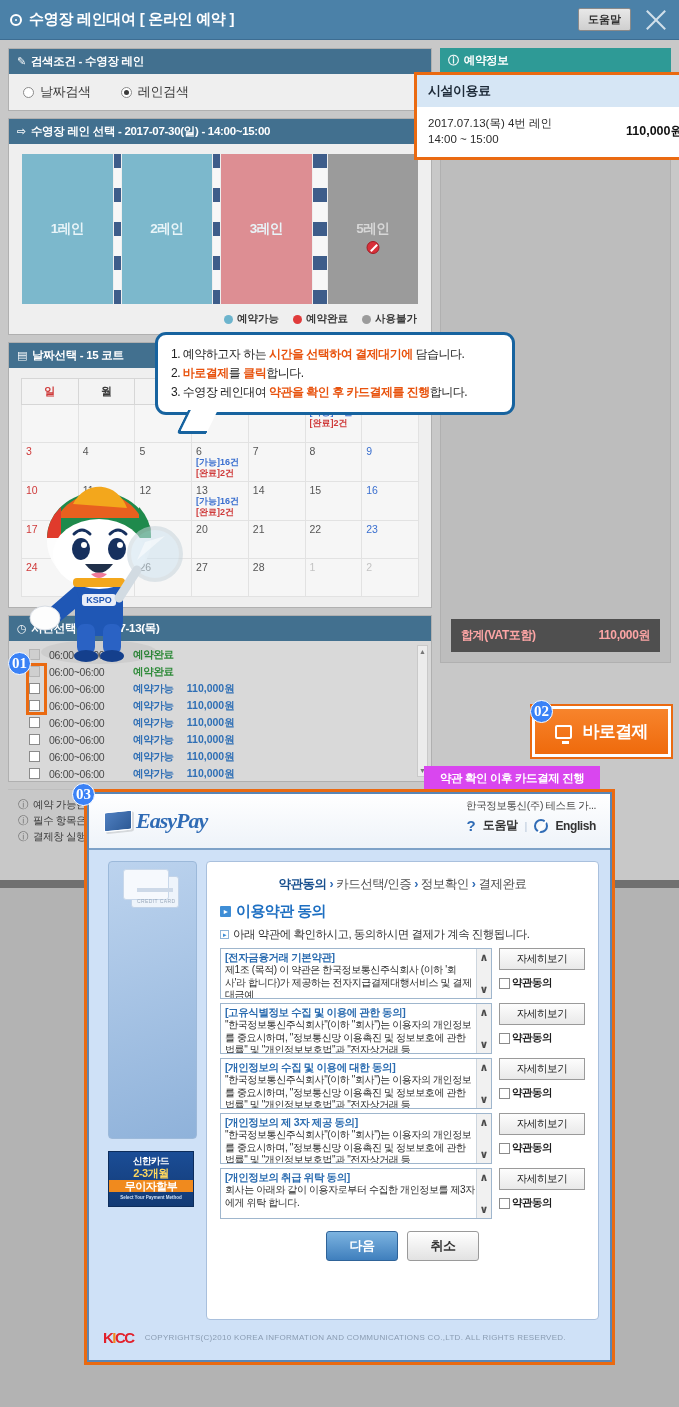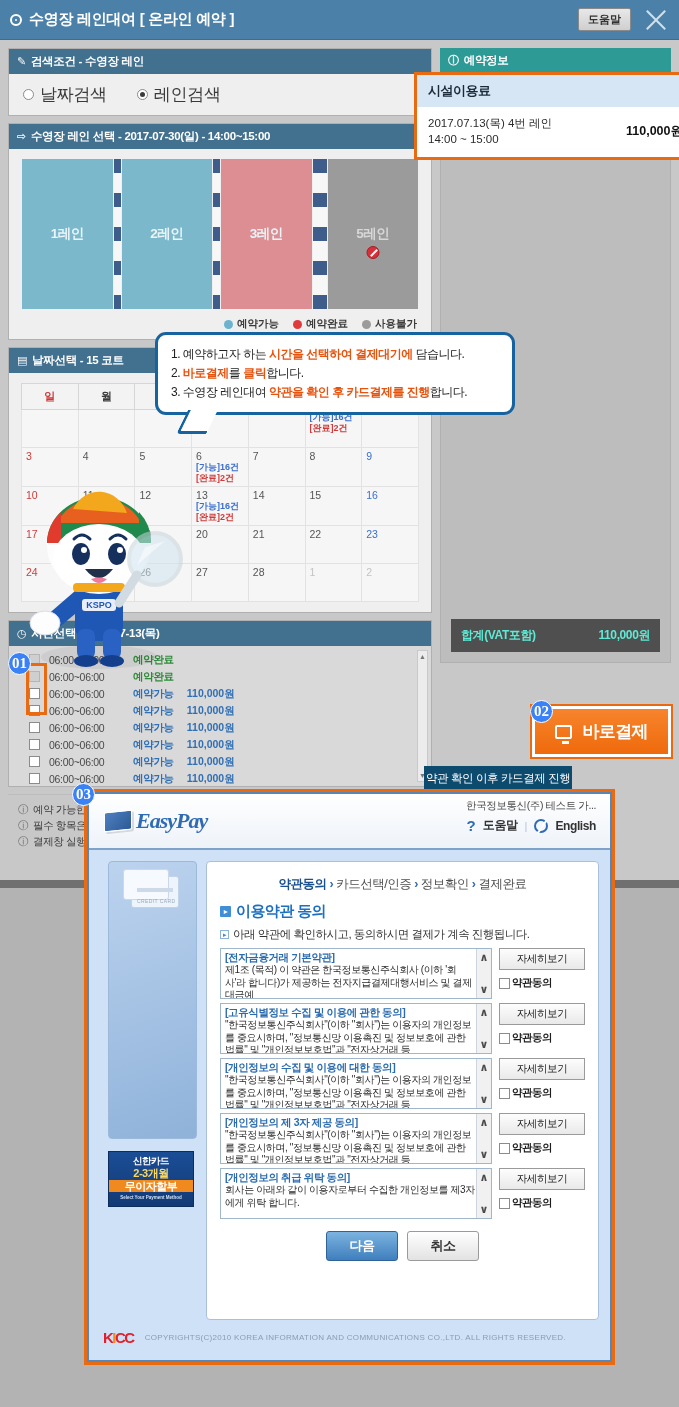--- a/index.html
+++ b/index.html
@@ -80,21 +80,21 @@
   #search-panel .panel-body { display: flex; align-items: center; gap: 30px; padding: 9px 14px; }
   .radio-row { display: flex; align-items: center; gap: 6px; cursor: pointer; }
   .radio {
     width: 11px; height: 11px; border-radius: 50%;
     border: 1px solid #8b8b8b; background: #fff; position: relative; flex: 0 0 auto;
   }
   .radio.checked::after{
     content:""; position:absolute; left:2px; top:2px; width:5px; height:5px;
     border-radius:50%; background:#3a3a3a;
   }
-  .radio-label { font-size: 17px; color: #3a3a3a; letter-spacing: -0.3px; }
+  .radio-label { font-size: 13px; color: #3a3a3a; letter-spacing: -0.3px; }
 
   
   #lane-panel .panel-body { padding: 10px 12px 6px; }
   #lane-grid { display: flex; height: 150px; gap: 0; }
   .lane {
     position: relative; flex: 1 1 0; margin: 0 1px;
     display: flex; align-items: center; justify-content: center;
     color: #e8f4f8; font-size: 13.5px; font-weight: bold; letter-spacing: -.5px;
     cursor: pointer;
   }
@@ -193,21 +193,21 @@
   #notes { padding: 6px 10px 0; border-top: 1px solid #bdbdbd; margin-top: 4px; }
   .note-row { display: flex; gap: 5px; font-size: 10.5px; color: #3a3a3a;
               line-height: 16px; letter-spacing: -0.4px; }
   .note-bullet { color: #6d6d6d; }
 
   
   #reserve-panel { border: 1px solid #b0b0b0; background: #bdbdbd; height: 590px; position: relative; }
   #reserve-list { padding: 6px; height: 520px; overflow: hidden; }
   #total-box {
     position: absolute; left: 10px; right: 10px; bottom: 10px;
-    background: #4f4f4f; color: #5eead4; font-size: 12px; font-weight: bold;
+    background: #4f4f4f; color: #fca5a5; font-size: 12px; font-weight: bold;
     padding: 8px 10px; display: flex; justify-content: space-between;
     letter-spacing: -0.4px;
   }
 
   
   #fee-popup {
     position: absolute; left: 414px; top: 72px; width: 310px;
     background: #fff; border: 3px solid #ea6a11; z-index: 20;
   }
   #fee-popup .fee-head {
@@ -237,22 +237,22 @@
   #pay-button .monitor {
     width: 17px; height: 14px; border: 2px solid #fff; border-radius: 2px;
     position: relative; flex: 0 0 auto;
   }
   #pay-button .monitor::after{
     content:""; position:absolute; left:5px; top:14px; width:7px; height:3px; background:#fff;
   }
 
   
   #pay-tooltip {
-    position: absolute; left: 424px; top: 766px; background: #0c4a6e; color: #fff;
-    font-size: 11.5px; font-weight: normal; padding: 5px 2px; z-index: 16;
+    position: absolute; left: 424px; top: 766px; background: #d946ef; color: #fff;
+    font-size: 11.5px; font-weight: bold; padding: 5px 16px; z-index: 16;
     letter-spacing: -0.4px;
   }
   #pay-tooltip::after{
     content:""; position:absolute; left: 50%; bottom:-6px; margin-left:-5px;
     border-left:5px solid transparent; border-right:5px solid transparent;
     border-top:6px solid #1b1b1b;
   }
 
   
   .step-badge {

